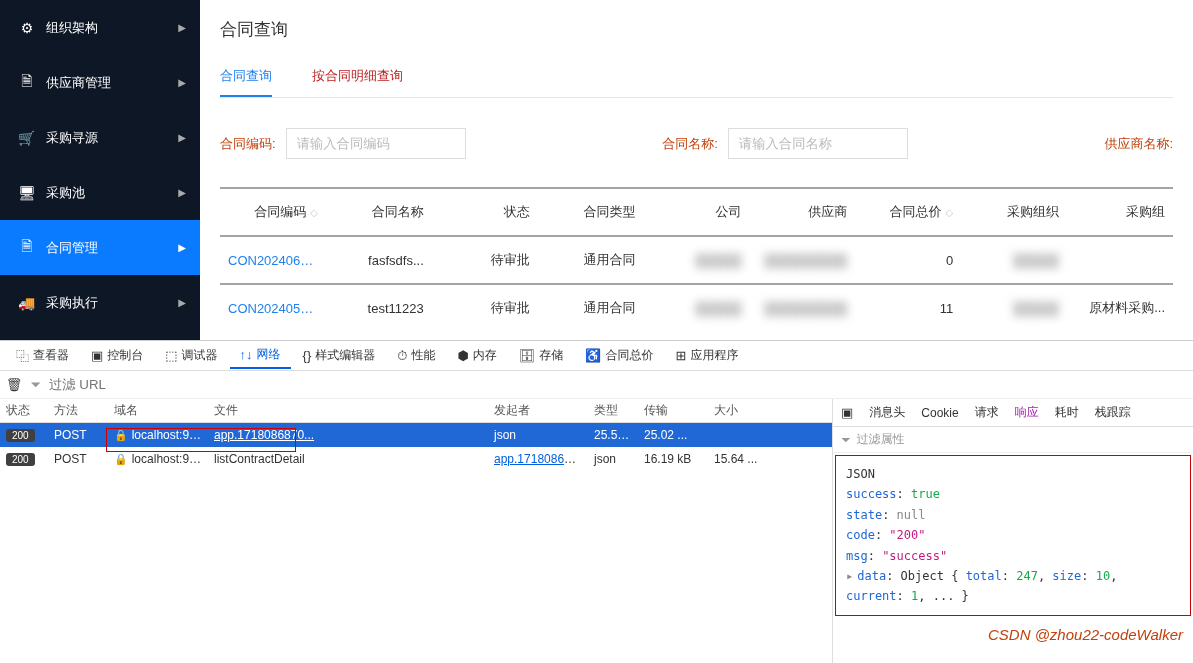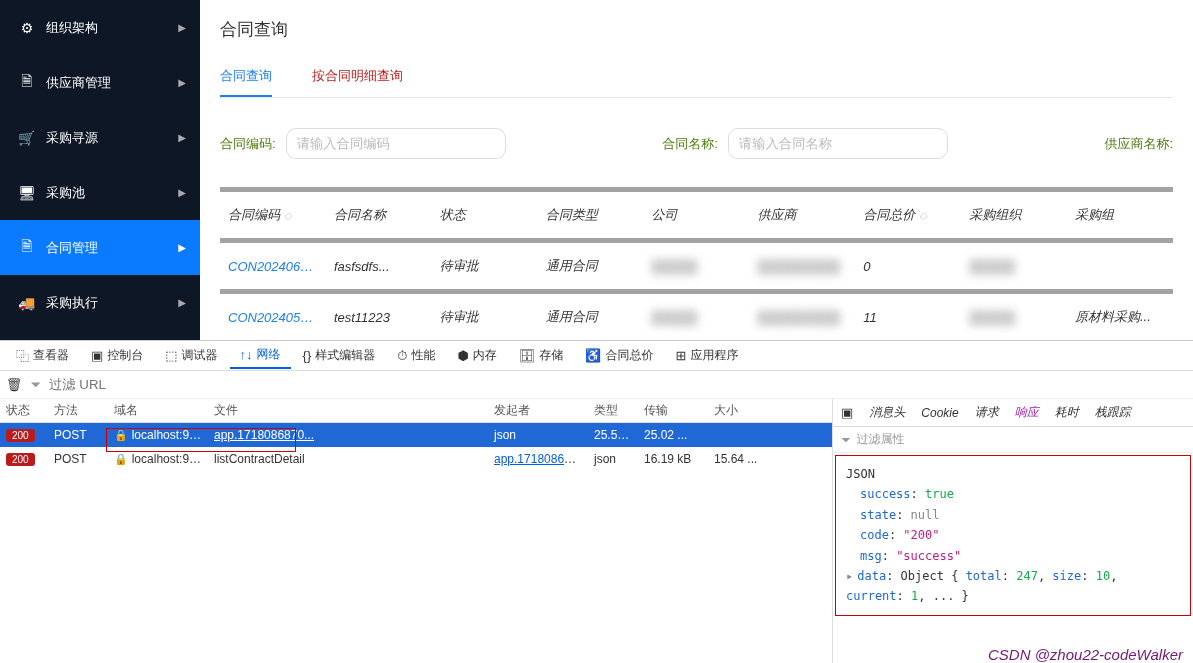--- a/index.html
+++ b/index.html
@@ -14,27 +14,27 @@
 .chev { position: absolute; right: 14px; font-size: 10px; color: #aaa; }
 
 .main { flex: 1; padding: 18px 20px 0 20px; overflow: hidden; }
 .page-title { font-size: 17px; font-weight: 500; margin-bottom: 16px; }
 .tabs { display: flex; border-bottom: 1px solid #e6e6e6; margin-bottom: 20px; }
 .tab { padding: 10px 0; margin-right: 40px; cursor: pointer; color: #b91c1c; }
 .tab.active { color: #2080f0; border-bottom: 2px solid #2080f0; }
 
 .filters { display: flex; align-items: center; gap: 12px; margin-bottom: 18px; padding: 10px 0; }
 .filter { display: flex; align-items: center; gap: 10px; }
-.filter label { color: #4d7c0f; }
-.filter input { border: 1px solid #ddd; padding: 7px 10px; width: 220px; border-radius: 10px; }
+.filter label { color: #c2410c; }
+.filter input { border: 1px solid #ddd; padding: 7px 10px; width: 180px; border-radius: 0; }
 .filter input::placeholder { color: #bbb; }
 .spacer { flex: 1; }
 
 .table { width: 100%; border-collapse: collapse; table-layout: fixed; }
-.table th, .table td { border-top: 5px solid #a3a3a3; padding: 14px 8px; text-align: left; white-space: nowrap; overflow: hidden; text-overflow: ellipsis; font-style: italic; }
+.table th, .table td { border-top: 2px solid #a3a3a3; padding: 14px 8px; text-align: right; white-space: nowrap; overflow: hidden; text-overflow: ellipsis; }
 .table th { font-weight: 500; color: #333; }
 .sort { color: #ccc; font-size: 10px; margin-left: 4px; }
 .link { color: #2080f0; cursor: pointer; }
 .blur { filter: blur(4px); color: #ccc; }
 
 
 .devtools { height: 323px; border-top: 1px solid #ccc; display: flex; flex-direction: column; font-size: 12px; }
 .dt-toolbar { display: flex; align-items: center; border-bottom: 1px solid #ddd; height: 30px; padding: 0 6px; gap: 2px; }
 .dt-tab { padding: 4px 10px; display: flex; align-items: center; gap: 4px; cursor: pointer; color: #333; }
 .dt-tab.active { color: #0060df; border-bottom: 2px solid #0060df; }
@@ -45,39 +45,39 @@
 
 .dt-split { display: flex; flex: 1; overflow: hidden; }
 .dt-left { flex: 1; display: flex; flex-direction: column; border-right: 1px solid #ddd; }
 .dt-right { width: 360px; display: flex; flex-direction: column; }
 
 .net-head, .net-row { display: grid; grid-template-columns: 48px 60px 100px 280px 100px 50px 70px 60px; align-items: center; height: 24px; font-size: 12px; }
 .net-head { border-bottom: 1px solid #ddd; color: #555; }
 .net-head > div, .net-row > div { padding: 0 6px; white-space: nowrap; overflow: hidden; text-overflow: ellipsis; }
 .net-row.selected { background: #2068d6; color: #fff; }
 .net-row.selected .link2 { color: #fff; text-decoration: underline; }
-.status-badge { background: #b91c1c; color: #fff; border-radius: 3px; padding: 1px 6px; font-size: 10px; display: inline-block; text-align: center; }
+.status-badge { background: #404040; color: #fff; border-radius: 3px; padding: 1px 6px; font-size: 10px; display: inline-block; text-align: center; }
 .link2 { color: #0060df; cursor: pointer; text-decoration: underline; }
 .lock { font-size: 11px; margin-right: 4px; }
 .dt-annotate { position: absolute; border: 1px solid #cc0000; pointer-events: none; }
 
 .dt-right-tabs { display: flex; border-bottom: 1px solid #ddd; height: 28px; align-items: center; padding: 0 8px; gap: 16px; }
-.dt-right-tab { cursor: pointer; font-style: italic; }
+.dt-right-tab { cursor: pointer; }
 .dt-right-tab.active { color: #a21caf; }
 .dt-right-filter { height: 26px; display: flex; align-items: center; padding: 0 8px; border-bottom: 1px solid #eee; color: #999; gap: 6px; }
 .json-view { padding: 8px 10px; font-family: Consolas, monospace; font-size: 12px; line-height: 1.7; border: 1px solid #cc0000; margin: 2px; }
 .json-key { color: #2068d6; }
 .json-str { color: #c41a7f; }
 .json-bool { color: #1aa94a; }
 .json-null { color: #888; }
 .json-num { color: #1aa94a; }
-.json-indent { margin-left: 14px; }
+.json-indent { }
 .tri { color: #888; margin-right: 4px; }
 
-.watermark { position: absolute; bottom: 0; right: 10px; color: #701a75; font-size: 15px; font-style: italic; pointer-events: none; }
+.watermark { position: absolute; bottom: 20px; right: 10px; color: #c2410c; font-size: 15px; font-style: italic; pointer-events: none; }
 </style>
 </head>
 <body>
 
 <div class="app">
   <div class="sidebar">
     <div class="sidebar-item">
         <span class="icon">⚙</span>
         <span>组织架构</span>
         <span class="chev">▶</span>

